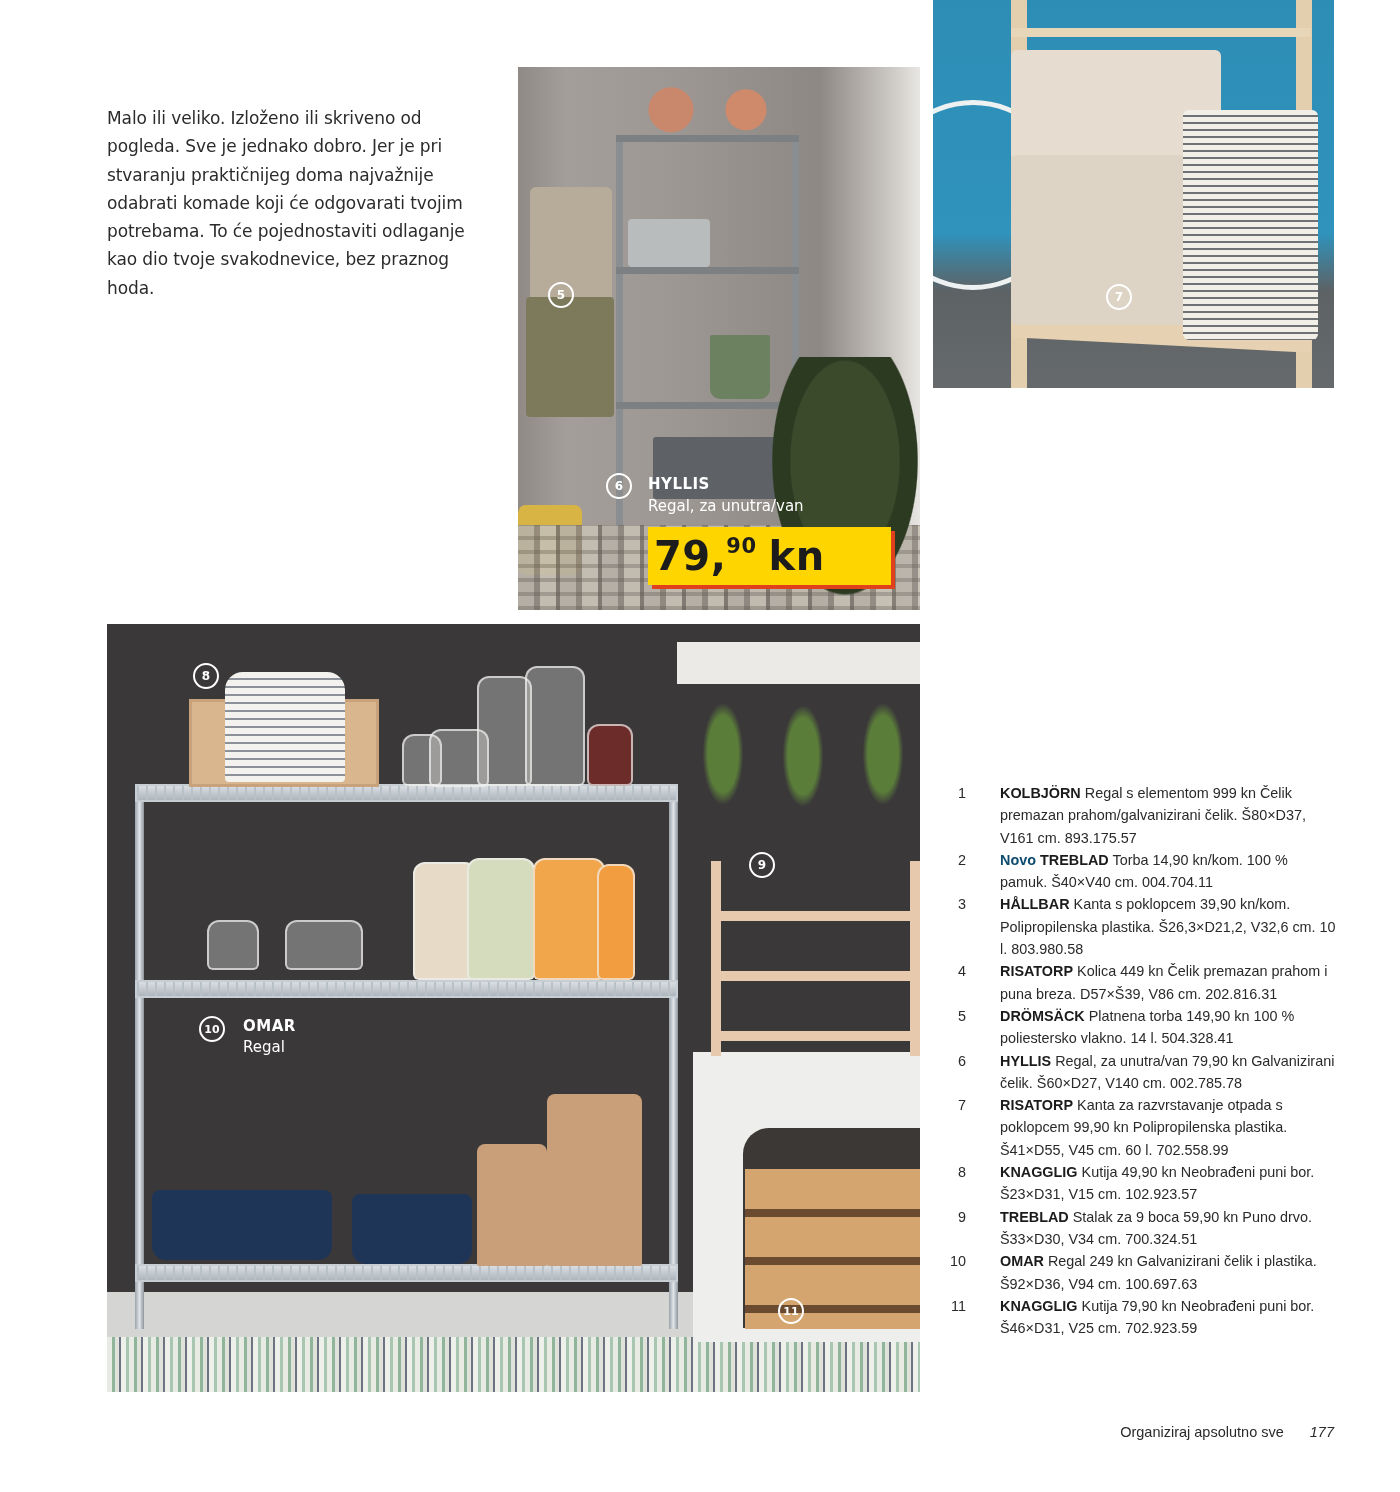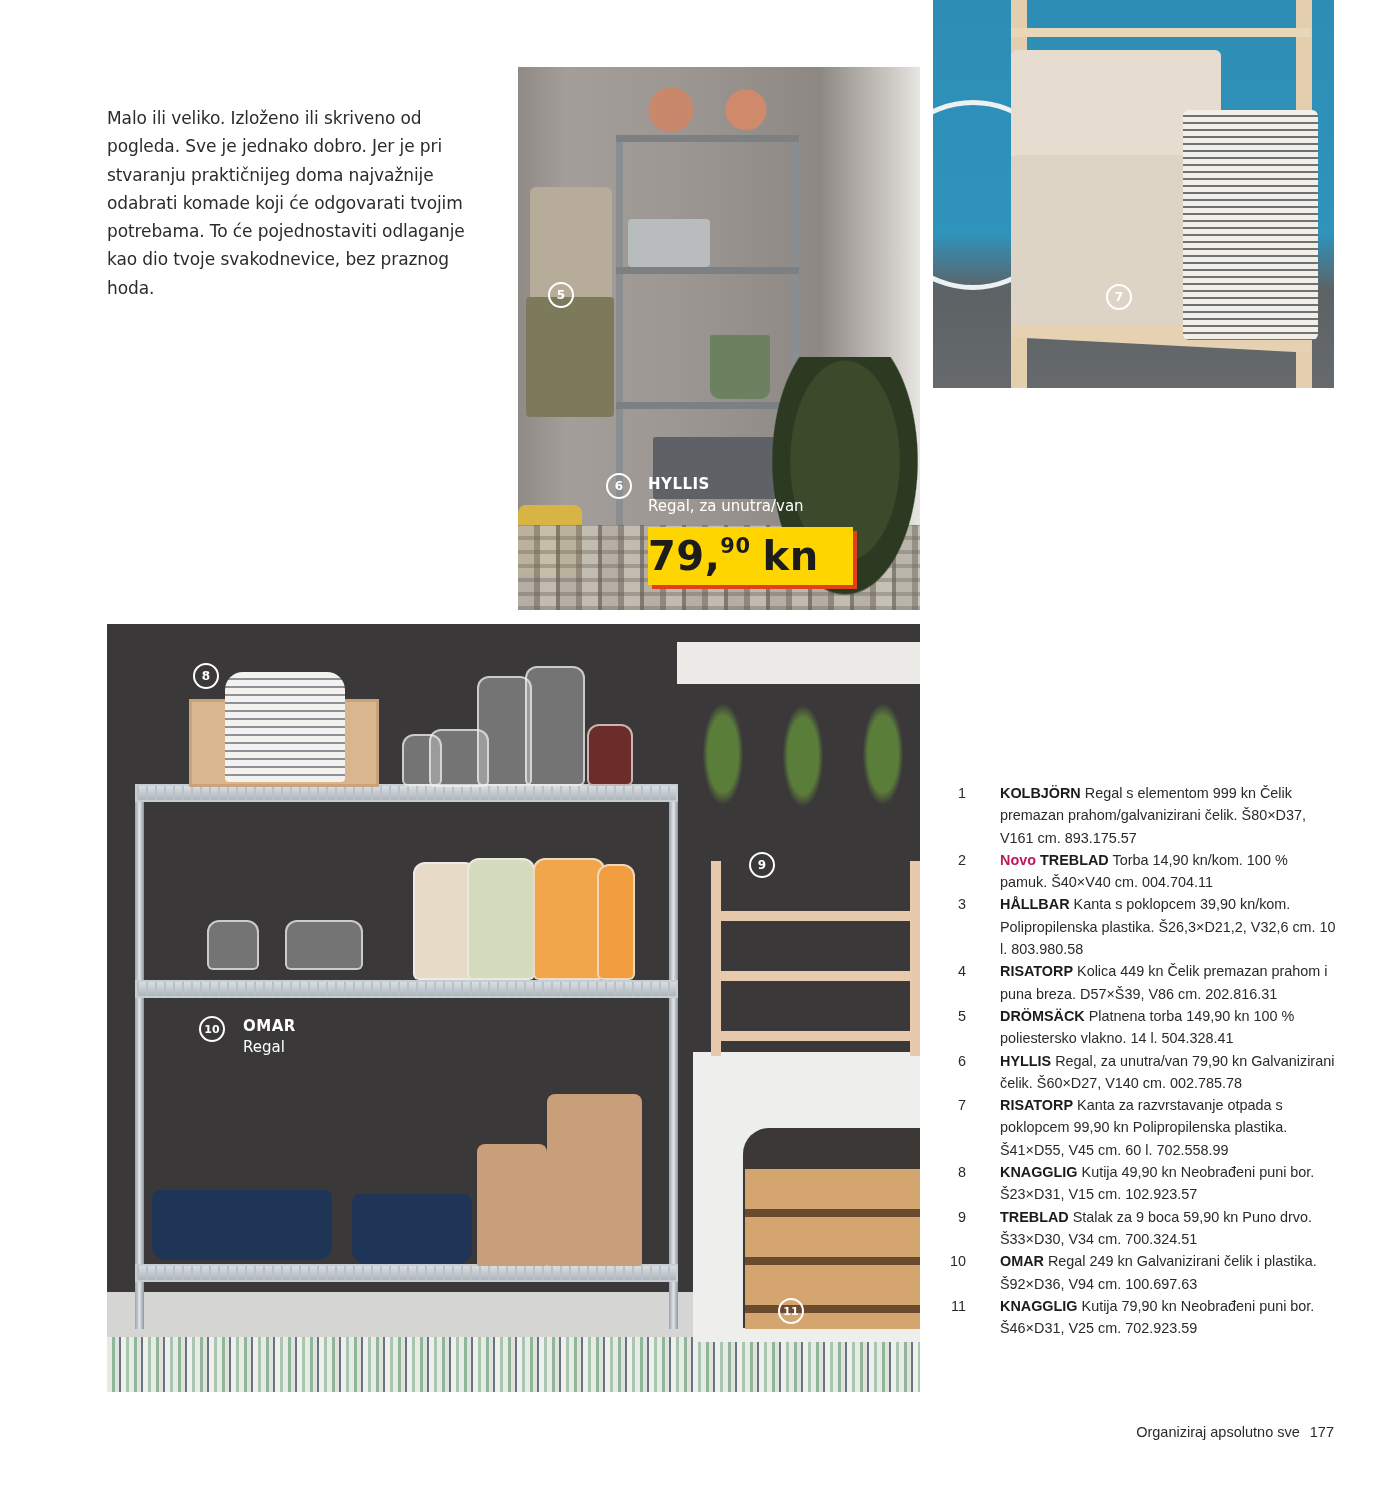--- a/index.html
+++ b/index.html
@@ -38,23 +38,23 @@
   #photo-hyllis .bucket { position: absolute; left: 192px; top: 268px; width: 60px; height: 64px; background: #6c8160; border-radius: 2px 2px 10px 10px; }
   #photo-hyllis .can { position: absolute; left: 110px; top: 152px; width: 82px; height: 48px; background: #b9bcbd; border-radius: 4px; }
   #photo-hyllis .plant { position: absolute; right: -10px; top: 290px; width: 170px; height: 260px;
     background: radial-gradient(ellipse at 50% 40%, #3b4a2b 0 45%, #2c3a22 46% 60%, transparent 61%); }
   #photo-hyllis .boots { position: absolute; left: 0; top: 438px; width: 64px; height: 70px; background: #d8b445; border-radius: 8px; }
   #hyllis-marker5 { left: 30px; top: 215px; }
   #hyllis-marker6 { left: 88px; top: 406px; }
   #hyllis-name { position: absolute; left: 130px; top: 408px; color: #fff; font-size: 15px; font-weight: bold; letter-spacing: .5px; }
   #hyllis-desc { position: absolute; left: 130px; top: 430px; color: #fff; font-size: 15px; }
   #hyllis-price {
-    position: absolute; left: 130px; top: 460px; height: 58px; width: 205px; background: #ffd500;
+    position: absolute; left: 130px; top: 460px; height: 58px; width: 243px; background: #ffd500;
     box-shadow: 4px 4px 0 #e0401c; color: #1c1c1c; font-weight: bold; font-size: 40px;
-    display: flex; align-items: center; padding-left: 0; letter-spacing: .5px;
+    display: flex; align-items: center; padding-left: 6px; letter-spacing: .5px;
   }
   #hyllis-price sup { font-size: 21px; position: relative; top: -10px; vertical-align: baseline; margin-right: 12px; }
 
   
   #photo-sortera { left: 933px; top: 0; width: 401px; height: 388px;
     background: linear-gradient(180deg, #2e8db5 0%, #2f93bc 60%, #5d6265 75%, #666a6c 100%); }
   #photo-sortera .frame-l { position: absolute; left: 78px; top: 0; width: 16px; height: 388px; background: #e3cfae; }
   #photo-sortera .frame-r { position: absolute; left: 363px; top: 0; width: 16px; height: 388px; background: #e3cfae; }
   #photo-sortera .plank-top { position: absolute; left: 78px; top: 28px; width: 300px; height: 9px; background: #e8d6b8; }
   #photo-sortera .plank-bot { position: absolute; left: 78px; top: 305px; width: 300px; height: 40px; background: #e6d2b2; transform: skewY(3deg); }
@@ -99,21 +99,21 @@
   
   .plist { position: absolute; left: 948px; top: 782px; width: 390px; font-family: "Liberation Sans", sans-serif; font-size: 14.4px; line-height: 22.3px; color: #2a2a2a; }
   .pitem { display: flex; }
   .pnum { width: 28px; flex: 0 0 28px; text-align: right; padding-right: 10px; }
   .ptext { flex: 1; margin-left: 24px; }
   .pname { font-weight: bold; color: #1b1b1b; }
   .pnew { color: #e8941f; font-weight: bold; margin-right: 4px; }
 
   
   .footer { position: absolute; right: 66px; top: 1424px; font-size: 14.5px; color: #2a2a2a; font-family: "Liberation Sans", sans-serif; }
-  .footer .pg { margin-left: 10px; }
+  .footer .pg { margin-left: 26px; font-style: italic; }
 </style>
 </head>
 <body>
 
 <section class="intro">
   <p>Malo ili veliko. Izloženo ili skriveno od pogleda. Sve je jednako dobro. Jer je pri stvaranju praktičnijeg doma najvažnije odabrati komade koji će odgovarati tvojim potrebama. To će pojednostaviti odlaganje kao dio tvoje svakodnevice, bez praznog hoda.</p>
 </section>
 
 <div class="photo" id="photo-hyllis">
   <div class="bag"></div>
@@ -205,21 +205,21 @@
 <div class="pitem">
       <span class="pnum">1</span>
       <span class="ptext">
         <span class="pname">KOLBJÖRN</span>
         <span class="pdesc">Regal s elementom 999 kn Čelik premazan prahom/galvanizirani čelik. Š80×D37, V161 cm. 893.175.57</span>
       </span>
     </div>
     <div class="pitem">
       <span class="pnum">2</span>
       <span class="ptext">
-        <span class="pnew" style="color: #be185d;">Novo</span><span class="pname">TREBLAD</span>
+        <span class="pnew" style="color: #0c4a6e;">Novo</span><span class="pname">TREBLAD</span>
         <span class="pdesc">Torba 14,90 kn/kom. 100 % pamuk. Š40×V40 cm. 004.704.11</span>
       </span>
     </div>
     <div class="pitem">
       <span class="pnum">3</span>
       <span class="ptext">
         <span class="pname">HÅLLBAR</span>
         <span class="pdesc">Kanta s poklopcem 39,90 kn/kom. Polipropilenska plastika. Š26,3×D21,2, V32,6 cm. 10 l. 803.980.58</span>
       </span>
     </div>

